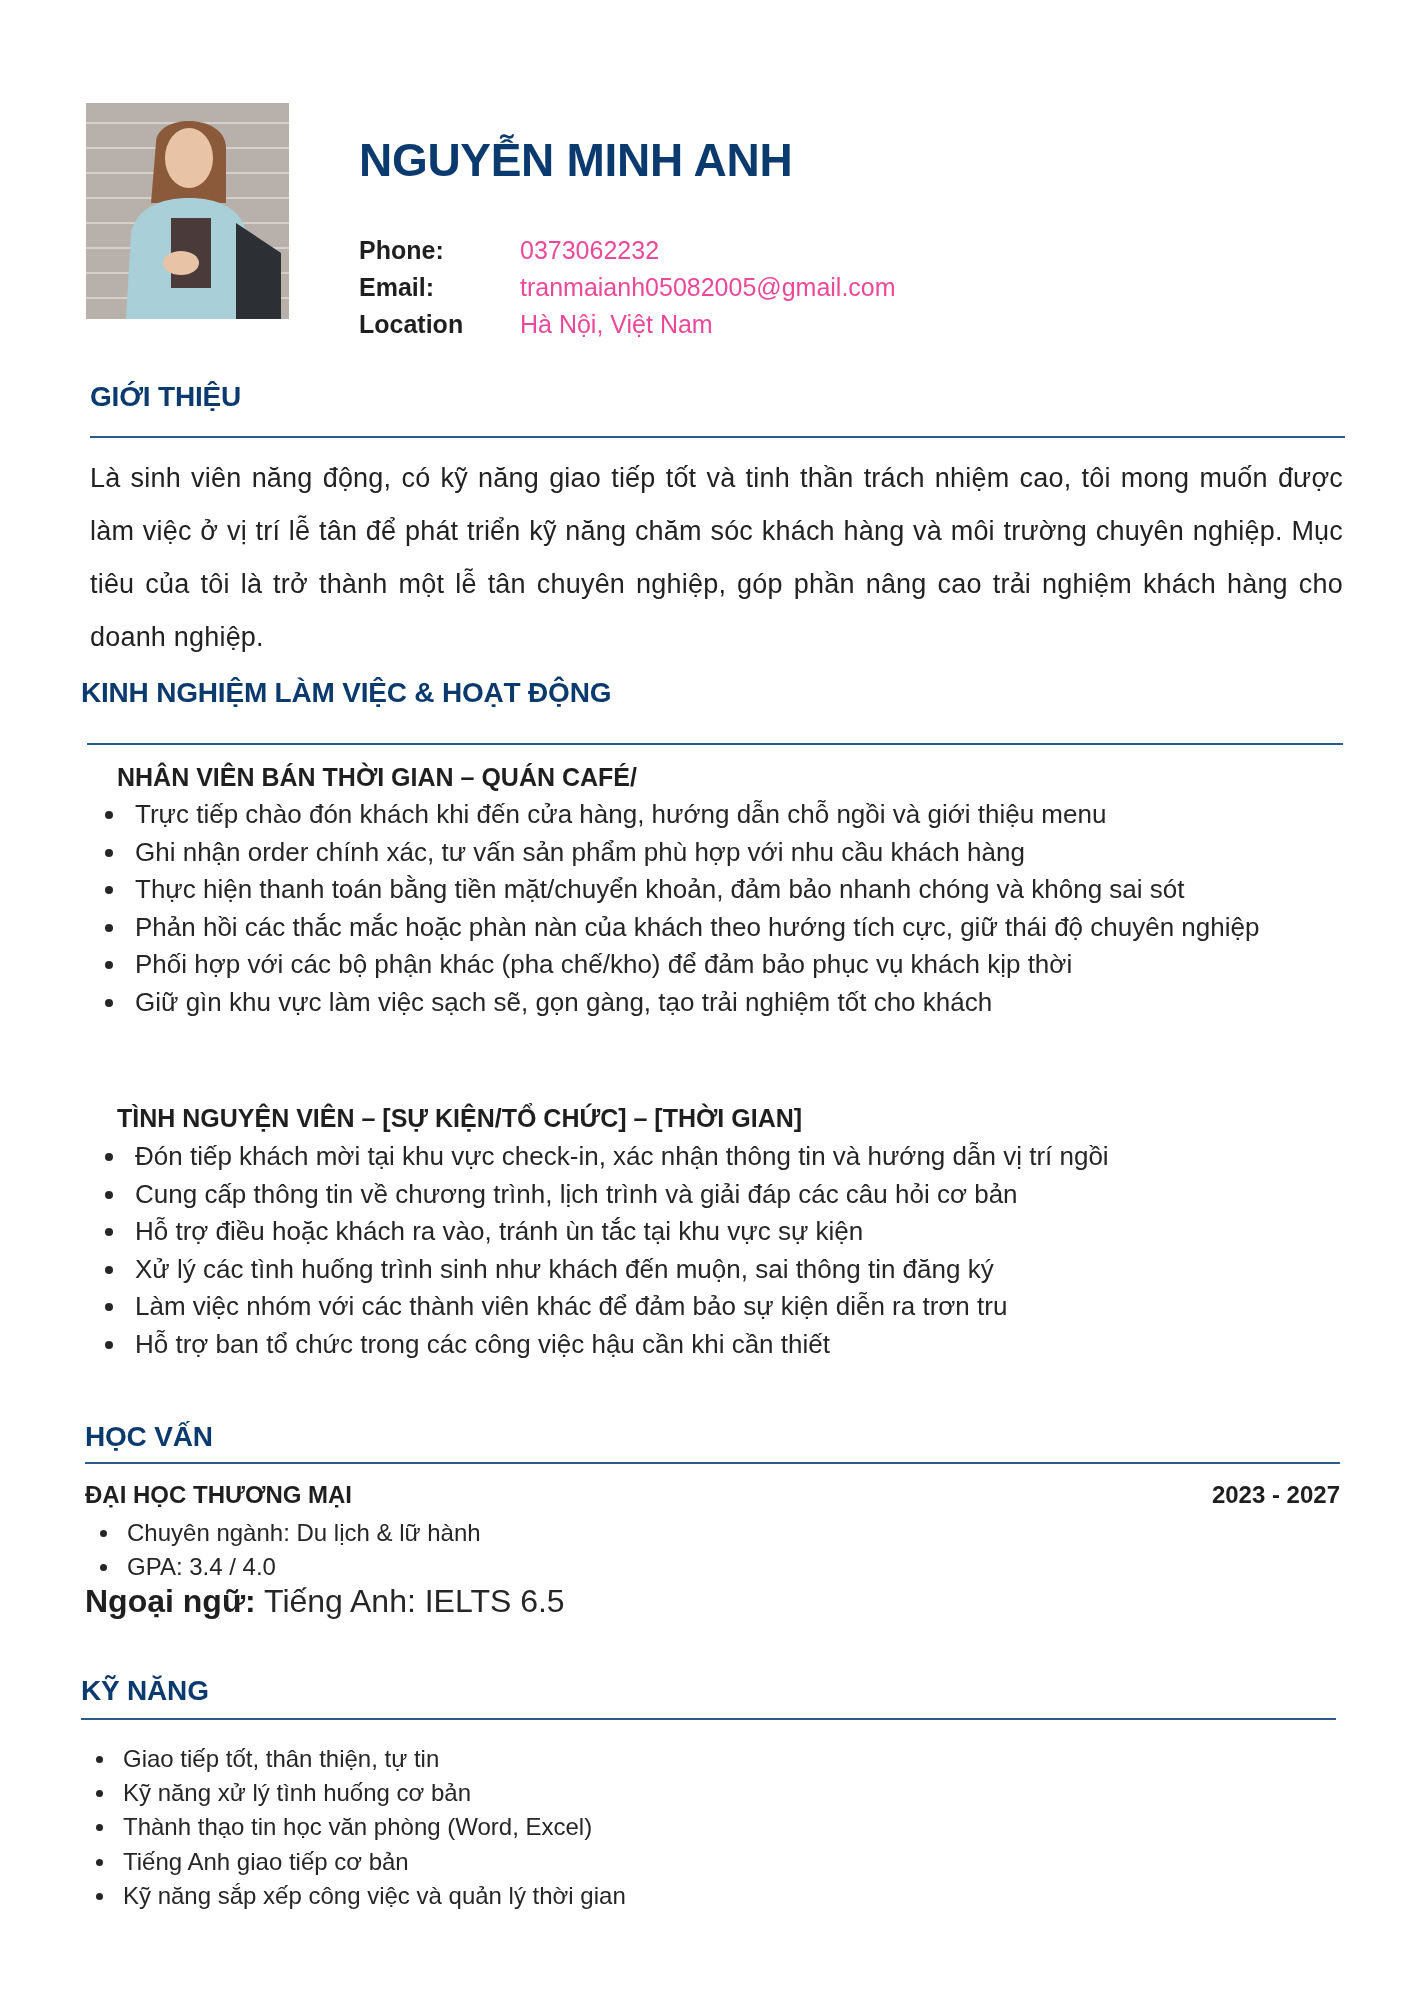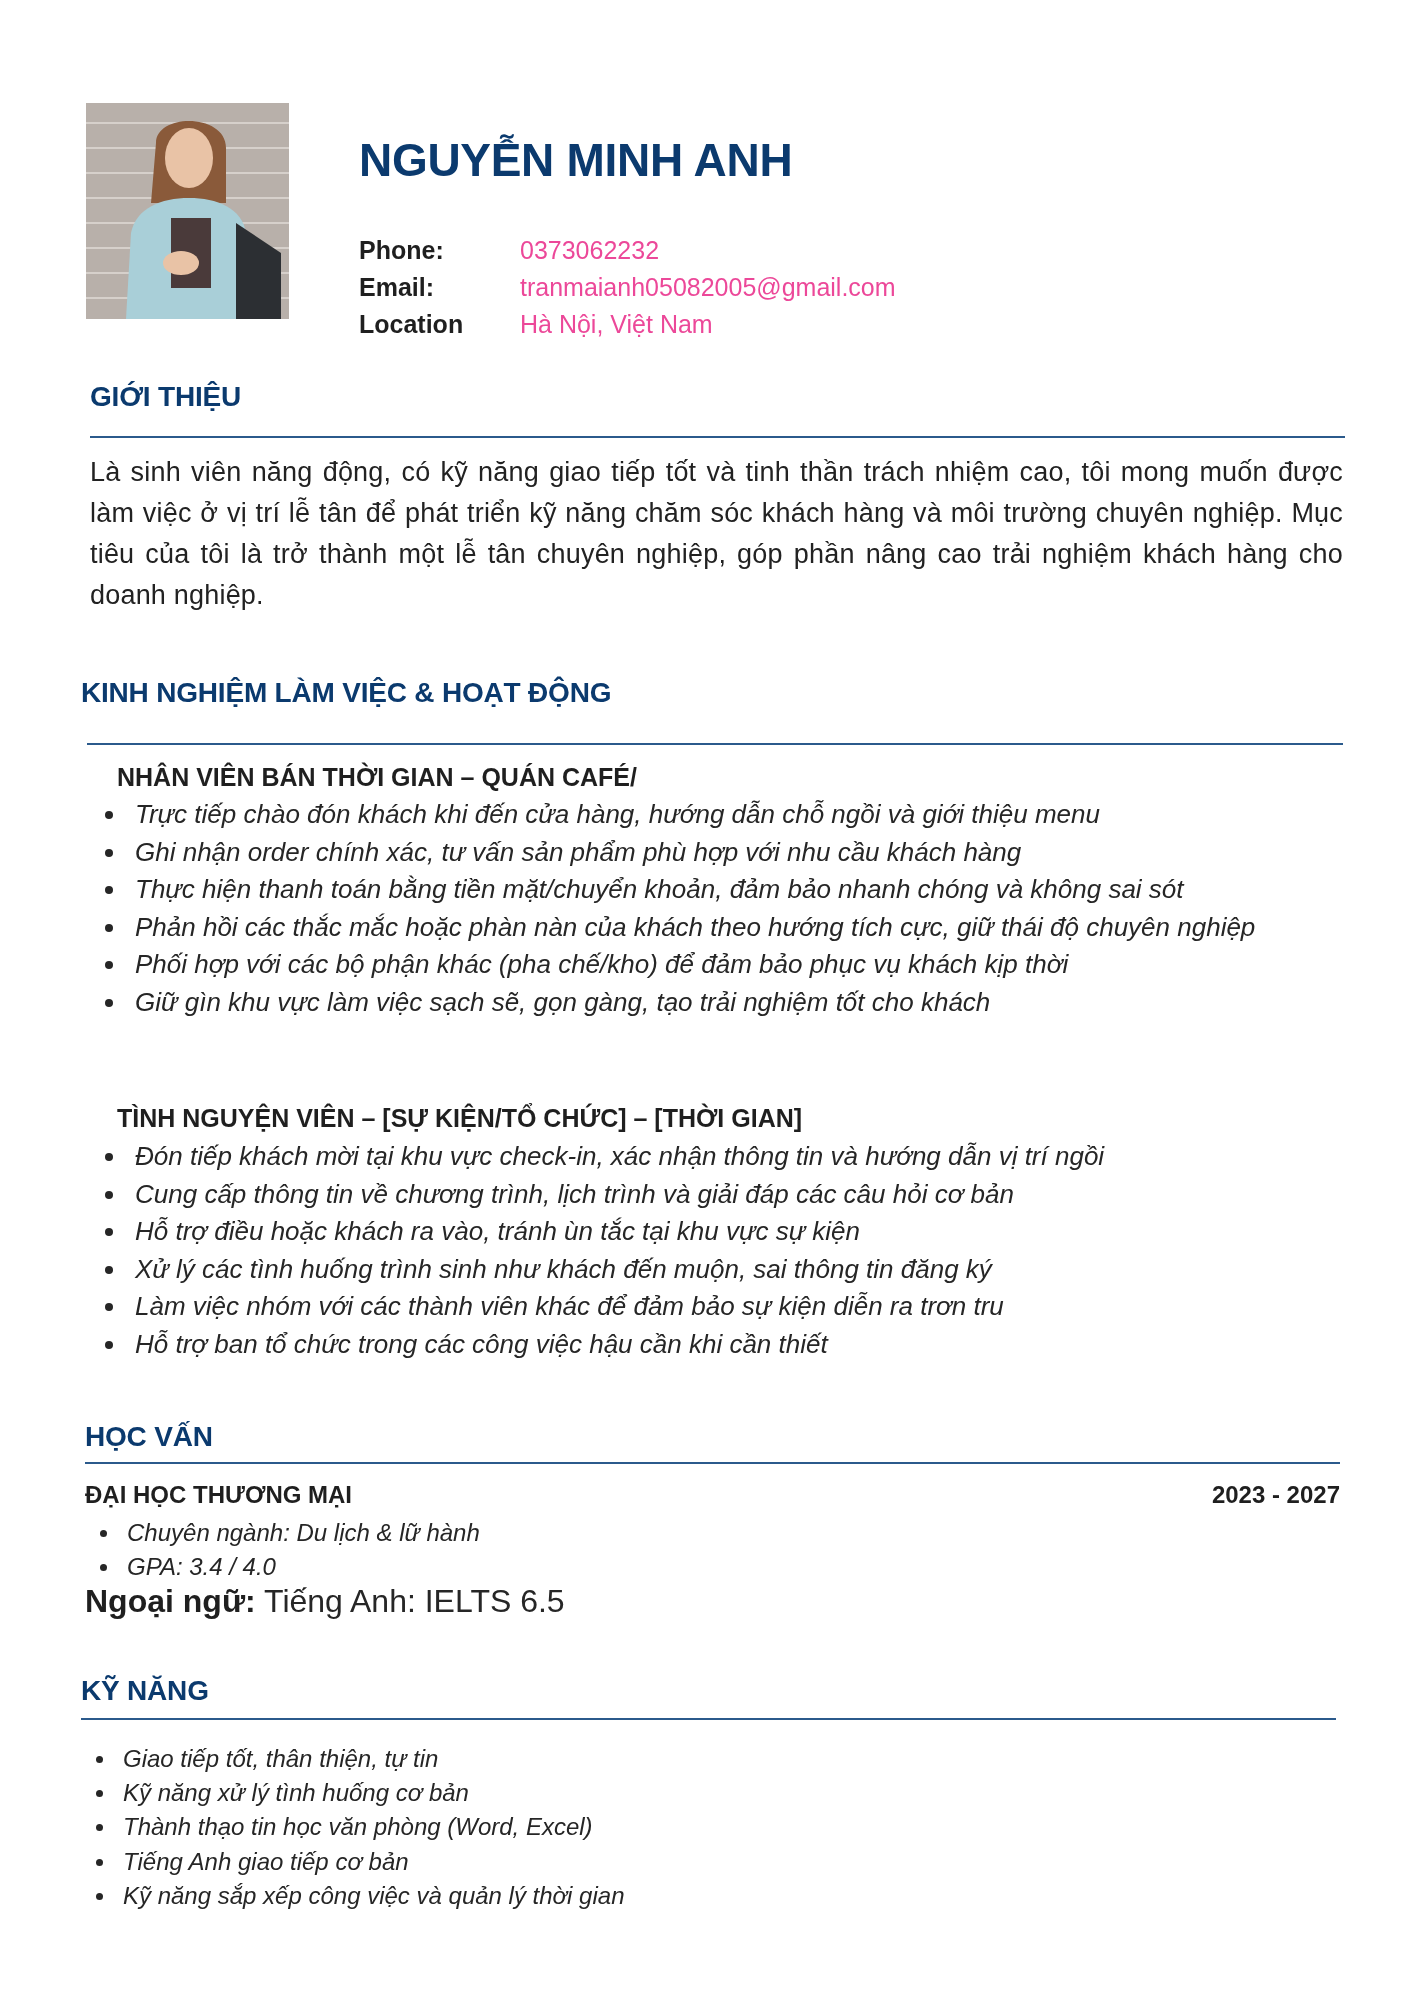--- a/index.html
+++ b/index.html
@@ -12,25 +12,25 @@
   .name { position: absolute; left: 359px; top: 133px; font-size: 46px; font-weight: 700; color: #0b3a6e; letter-spacing: -0.3px; white-space: nowrap; }
 
   .contact { position: absolute; left: 359px; top: 232px; font-size: 25px; line-height: 37px; }
   .contact-row { display: flex; white-space: nowrap; }
   .contact-label { width: 161px; font-weight: 700; color: #1f1f1f; }
   .contact-value { color: #ec4899; }
 
   .section-title { position: absolute; font-size: 28px; font-weight: 700; color: #0b3a6e; white-space: nowrap; letter-spacing: -0.2px; }
   .divider { position: absolute; height: 2px; background: #2b5a8c; }
 
-  .para { position: absolute; left: 90px; top: 452px; width: 1253px; font-size: 27px; line-height: 41px; text-align: justify; color: #222; letter-spacing: 0.2px; }
+  .para { position: absolute; left: 90px; top: 452px; width: 1253px; font-size: 27px; line-height: 53px; text-align: justify; color: #222; letter-spacing: 0.2px; }
 
   .job-title { position: absolute; font-size: 25px; font-weight: 700; color: #1f1f1f; white-space: nowrap; margin-left: 28px; }
 
-  .bullets { position: absolute; list-style: none; font-style: italic; }
+  .bullets { position: absolute; list-style: none; }
   .bullets li { position: relative; color: #262626; }
   .bullets li::before { content: ""; position: absolute; border-radius: 50%; background: #262626; }
 
   .exp-list { left: 135px; width: 1210px; font-size: 26px; line-height: 37.6px; text-align: justify; }
   .exp-list li::before { width: 8px; height: 8px; left: -30px; top: 15px; }
 
   .edu-school { position: absolute; left: 85px; top: 1481px; font-size: 24px; font-weight: 700; white-space: nowrap; }
   .edu-years { position: absolute; right: 74px; top: 1481px; font-size: 24px; font-weight: 700; white-space: nowrap; text-align: right; }
   .edu-list { left: 127px; top: 1516px; font-size: 24px; line-height: 34px; }
   .edu-list li::before { width: 7px; height: 7px; left: -27px; top: 14px; }

